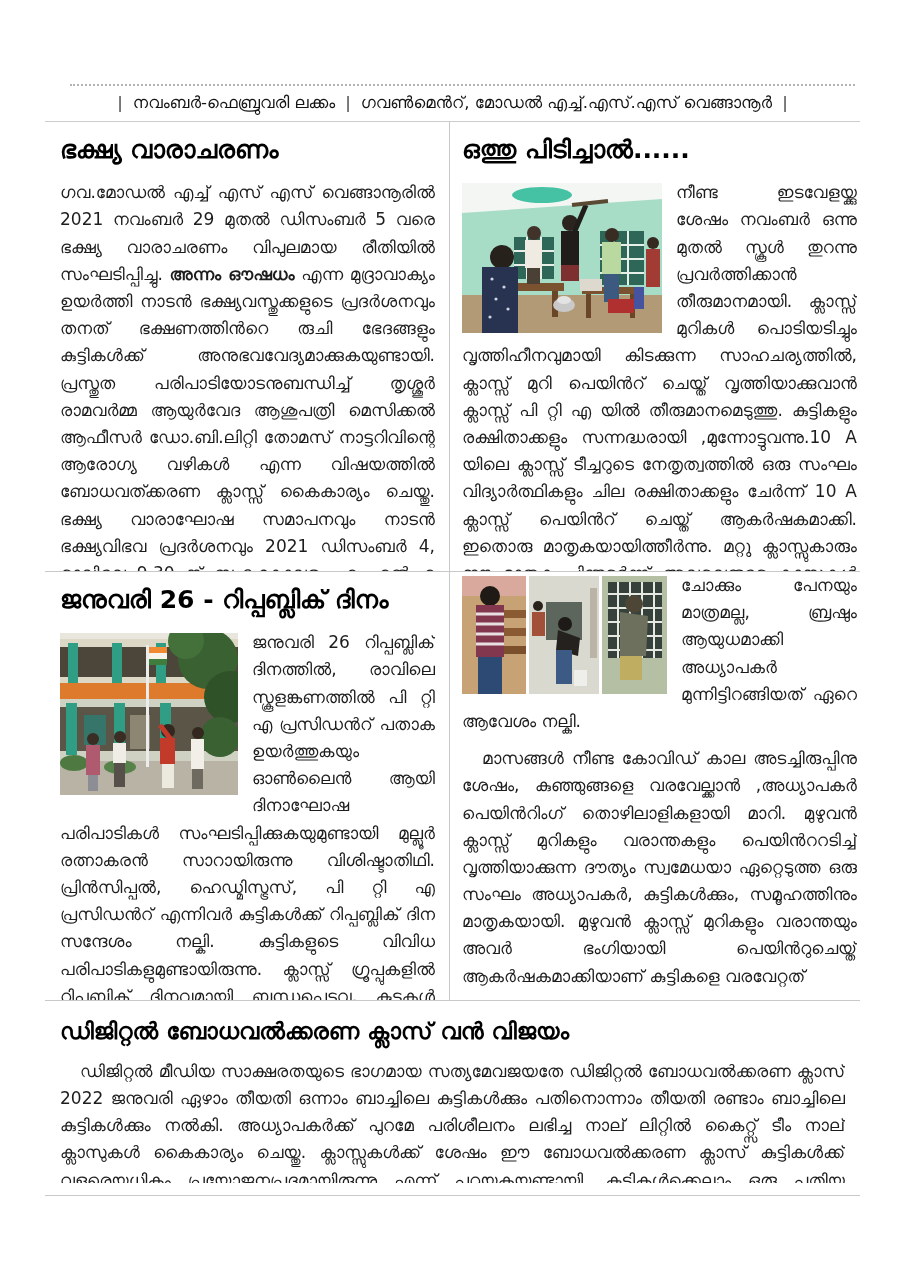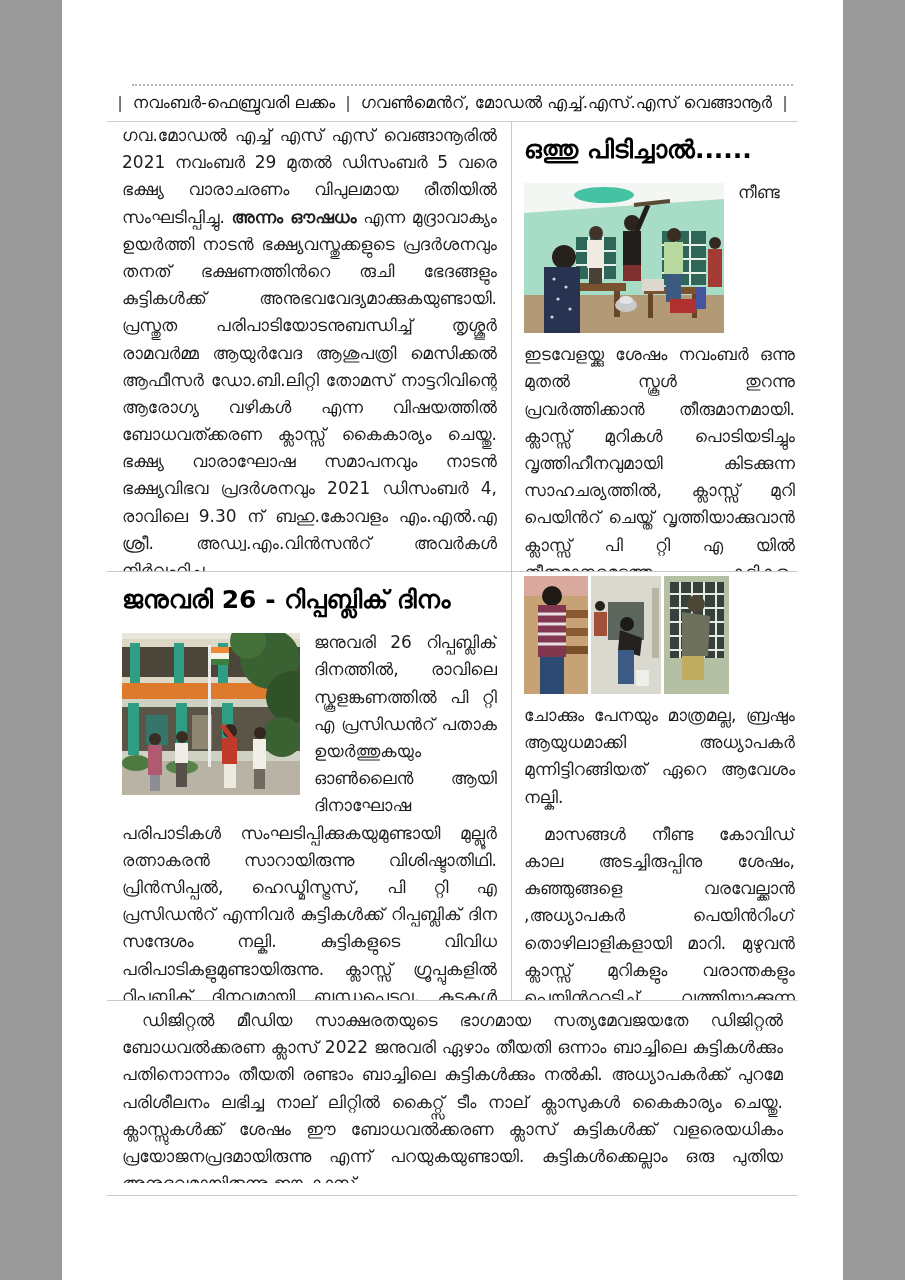--- a/index.html
+++ b/index.html
@@ -1,18 +1,18 @@
 <!DOCTYPE html>
 <html><head>
 <meta charset="utf-8">
 <style>
   html,body{margin:0;padding:0;background:#9a9a9a;}
   .page{
     position:relative;
-    width:781px;height:1280px;
+    width:905px;height:1280px;
     margin:0 auto;
     background:#ffffff;
     font-family:"DejaVu Sans","Liberation Sans",sans-serif;
     color:#1c1c1c;
     overflow:hidden;
     box-sizing:border-box;
   }
   .dotted-rule{
     margin:84px 50px 0 70px;
     border-top:2px dotted #b4b4b4;
@@ -74,20 +74,21 @@
   <div class="dotted-rule"></div>
 
   <div class="masthead">
     <span class="bar">|</span><span>നവംബർ-ഫെബ്രുവരി ലക്കം</span><span class="bar">|</span><span>ഗവൺമെൻറ്, മോഡൽ എച്ച്.എസ്.എസ് വെങ്ങാനൂർ</span><span class="bar">|</span>
   </div>
   <div class="header-rule"></div>
 
   <div class="row row1">
     <div class="cl">
       <article>
+        <h2>ഭക്ഷ്യ വാരാചരണം</h2>
         <p class="body"><span>ഗവ.മോഡൽ എച്ച് എസ് എസ് വെങ്ങാനൂരിൽ 2021 നവംബർ 29 മുതൽ ഡിസംബർ 5 വരെ ഭക്ഷ്യ വാരാചരണം വിപുലമായ രീതിയിൽ സംഘടിപ്പിച്ചു. </span><b>അന്നം ഔഷധം</b><span> എന്ന മുദ്രാവാക്യം ഉയർത്തി നാടൻ ഭക്ഷ്യവസ്തുക്കളുടെ പ്രദർശനവും തനത് ഭക്ഷണത്തിൻറെ രുചി ഭേദങ്ങളും കുട്ടികൾക്ക് അനുഭവവേദ്യമാക്കുകയുണ്ടായി. പ്രസ്തുത പരിപാടിയോടനുബന്ധിച്ച് തൃശ്ശൂർ രാമവർമ്മ ആയുർവേദ ആശുപത്രി മെസിക്കൽ ആഫീസർ ഡോ.ബി.ലിറ്റി തോമസ് നാട്ടറിവിന്റെ ആരോഗ്യ വഴികൾ എന്ന വിഷയത്തിൽ ബോധവത്ക്കരണ ക്ലാസ്സ് കൈകാര്യം ചെയ്തു. ഭക്ഷ്യ വാരാഘോഷ സമാപനവും നാടൻ ഭക്ഷ്യവിഭവ പ്രദർശനവും 2021 ഡിസംബർ 4, രാവിലെ 9.30 ന് ബഹു.കോവളം എം.എൽ.എ ശ്രീ. അഡ്വ.എം.വിൻസൻറ് അവർകൾ നിർവഹിച്ചു.</span></p>
       </article>
     </div>
     <div class="cr">
       <article>
         <h2>ഒത്തു പിടിച്ചാൽ......</h2>
         <div class="photo" role="img" aria-label="Students and parents cleaning and painting a mint-green classroom">
           <svg width="200" height="150" viewBox="0 0 200 150" xmlns="http://www.w3.org/2000/svg">
             <rect width="200" height="150" fill="#a7dcc6"></rect>
             <polygon points="0,0 200,0 200,16 0,30" fill="#f3f6f2"></polygon>
@@ -222,19 +223,20 @@
         <p class="body">ചോക്കും പേനയും മാത്രമല്ല, ബ്രഷും ആയുധമാക്കി അധ്യാപകർ മുന്നിട്ടിറങ്ങിയത് ഏറെ ആവേശം നല്കി.</p>
         <p class="body indent clear">മാസങ്ങൾ നീണ്ട കോവിഡ് കാല അടച്ചിരുപ്പിനു ശേഷം, കുഞ്ഞുങ്ങളെ വരവേല്ക്കാൻ ,അധ്യാപകർ പെയിൻറിംഗ് തൊഴിലാളികളായി മാറി. മുഴുവൻ ക്ലാസ്സ് മുറികളും വരാന്തകളും പെയിൻററടിച്ച് വൃത്തിയാക്കുന്ന ദൗത്യം സ്വമേധയാ ഏറ്റെടുത്ത ഒരു സംഘം അധ്യാപകർ, കുട്ടികൾക്കും, സമൂഹത്തിനും മാതൃകയായി. മുഴുവൻ ക്ലാസ്സ് മുറികളും വരാന്തയും അവർ ഭംഗിയായി പെയിൻറുചെയ്ത് ആകർഷകമാക്കിയാണ് കുട്ടികളെ വരവേറ്റത്</p>
       </article>
     </div>
   </div>
 
   <div class="hrule"></div>
 
   <div class="bottom-section">
     <article>
+      <h2>ഡിജിറ്റൽ ബോധവൽക്കരണ ക്ലാസ് വൻ വിജയം</h2>
       <p class="body indent">ഡിജിറ്റൽ മീഡിയ സാക്ഷരതയുടെ ഭാഗമായ സത്യമേവജയതേ ഡിജിറ്റൽ ബോധവൽക്കരണ ക്ലാസ് 2022 ജനുവരി ഏഴാം തീയതി ഒന്നാം ബാച്ചിലെ കുട്ടികൾക്കും പതിനൊന്നാം തീയതി രണ്ടാം ബാച്ചിലെ കുട്ടികൾക്കും നൽകി. അധ്യാപകർക്ക് പുറമേ പരിശീലനം ലഭിച്ച നാല് ലിറ്റിൽ കൈറ്റ്സ് ടീം നാല് ക്ലാസുകൾ കൈകാര്യം ചെയ്തു. ക്ലാസ്സുകൾക്ക് ശേഷം ഈ ബോധവൽക്കരണ ക്ലാസ് കുട്ടികൾക്ക് വളരെയധികം പ്രയോജനപ്രദമായിരുന്നു എന്ന് പറയുകയുണ്ടായി. കുട്ടികൾക്കെല്ലാം ഒരു പുതിയ അനുഭവമായിരുന്നു ഈ ക്ലാസ്.</p>
     </article>
   </div>
 
   <div class="hrule"></div>
 
 </div>
 
 </body></html>

